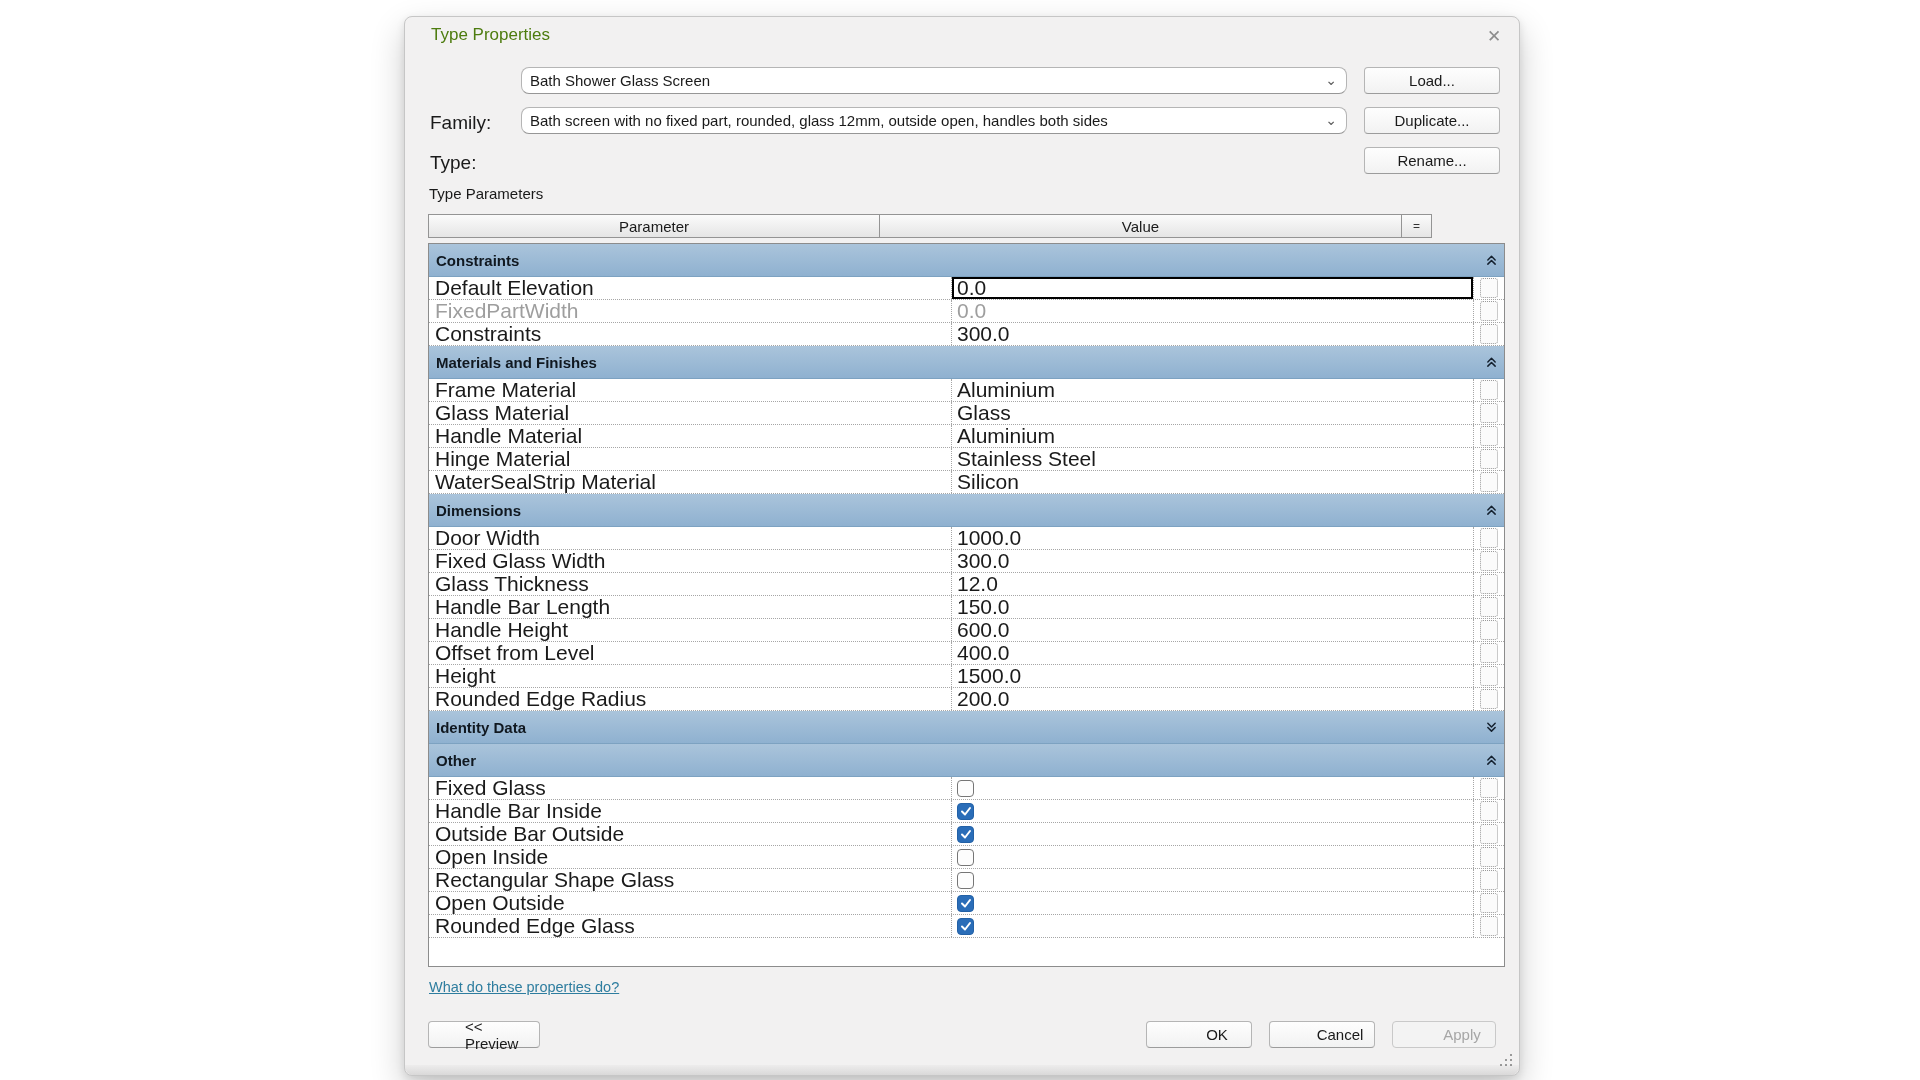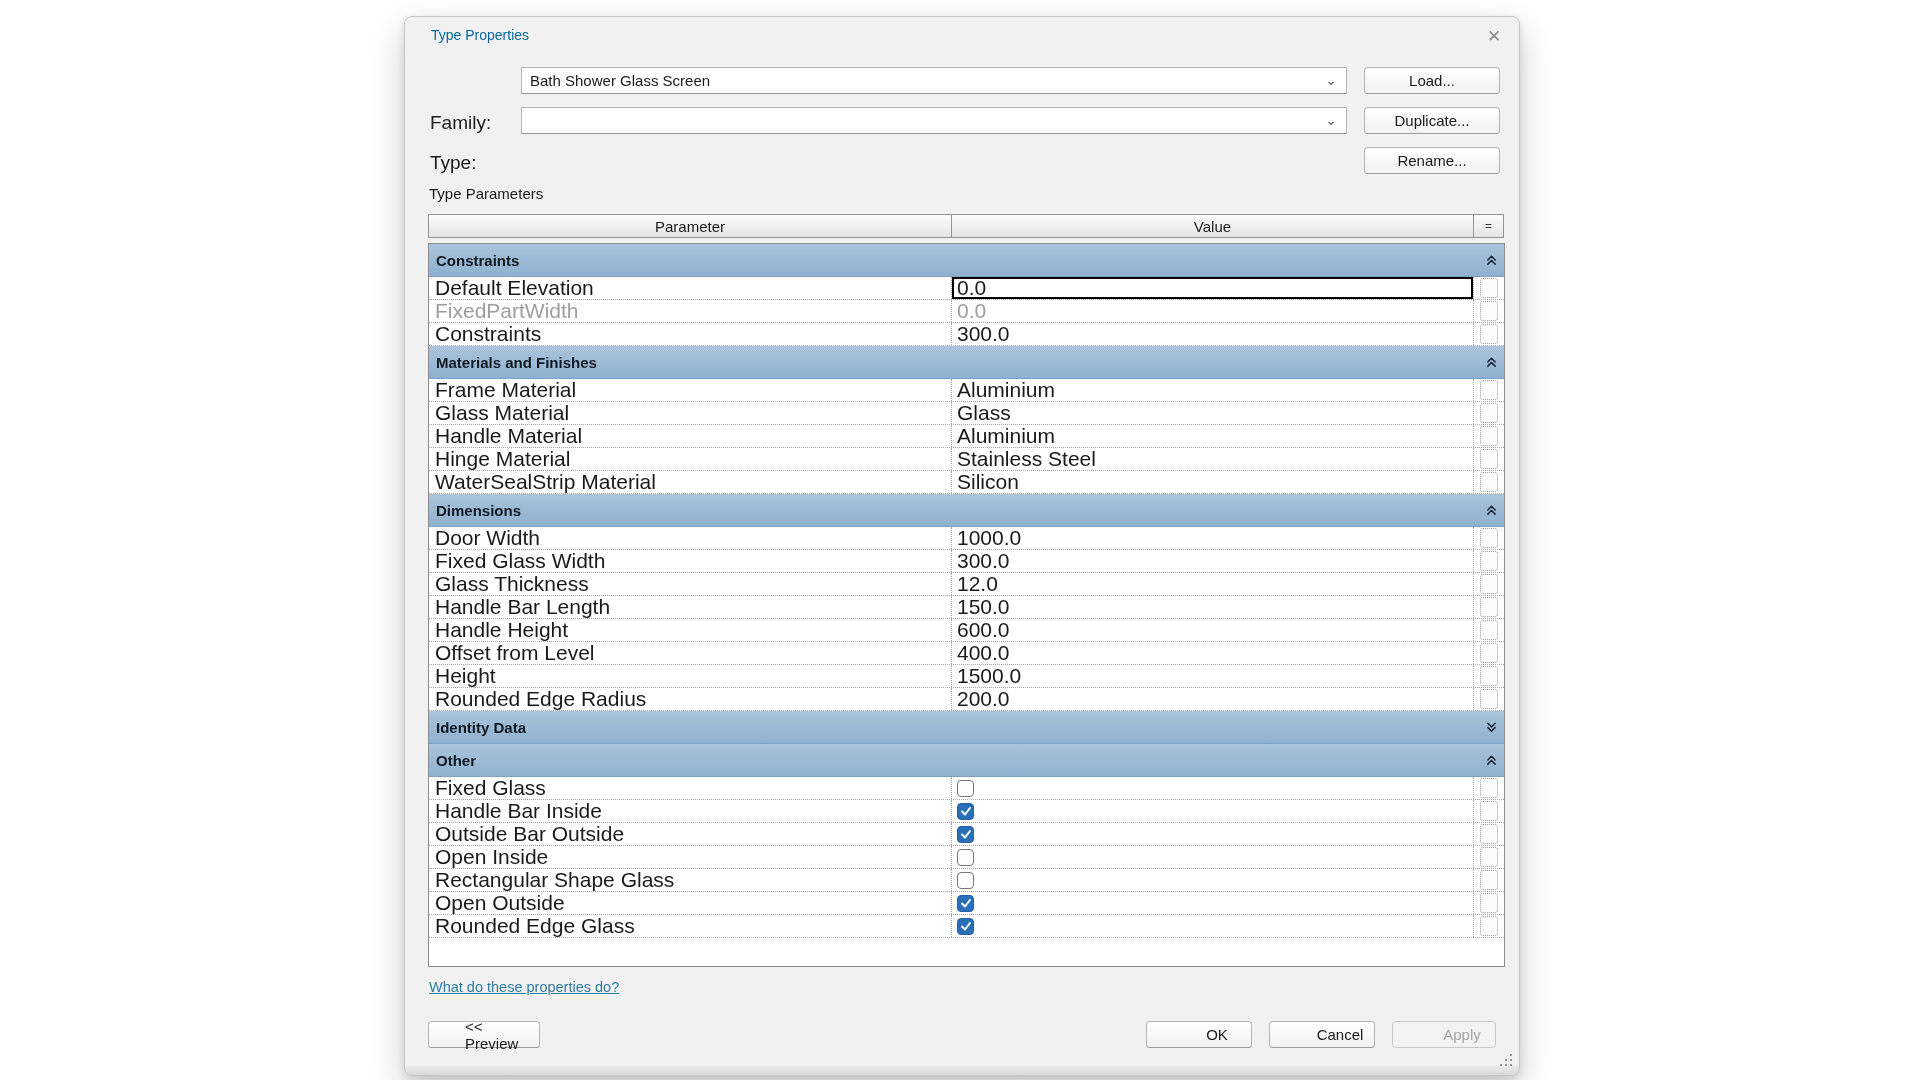--- a/index.html
+++ b/index.html
@@ -11,45 +11,45 @@
     position:absolute;left:404px;top:16px;width:1114px;height:1058px;
     background:#f2f1f1;border:1px solid #c6c6c6;border-radius:8px;
     box-shadow:0 14px 34px rgba(0,0,0,.20),0 3px 8px rgba(0,0,0,.10);
   }
   .dialog::after{ 
     content:"";position:absolute;left:0;right:0;bottom:0;height:10px;
     background:linear-gradient(rgba(0,0,0,0.02),rgba(0,0,0,0.10));
     border-radius:0 0 8px 8px;pointer-events:none;
   }
   .titlebar{position:absolute;left:0;top:0;right:0;height:36px;display:flex;align-items:center;}
-  .title{margin-left:26px;font-size:14px;color:#0369a1;text-align:right;}
+  .title{margin-left:26px;font-size:17px;color:#4d7c0f;text-align:right;}
   .close-btn{position:absolute;right:10px;top:6px;width:30px;height:26px;display:flex;align-items:center;justify-content:center;color:#8d8d8d;font-size:17px;border-radius:4px;cursor:default;}
   .fieldlabel{position:absolute;left:25px;font-size:19px;margin-top:40px;}
   .combo{
     position:absolute;left:116px;width:826px;height:27px;background:#fff;
-    border:1px solid #b5b5b5;border-bottom-color:#969696;border-radius:0;
+    border:1px solid #b5b5b5;border-bottom-color:#969696;border-radius:8px;
     display:flex;align-items:center;padding:0 30px 0 8px;box-sizing:border-box;font-size:15px;white-space:nowrap;overflow:hidden;
   }
   .combo .chev{position:absolute;right:9px;top:4px;color:#5e5e5e;font-size:14px;}
   .pushbtn{
     position:absolute;height:27px;box-sizing:border-box;border:1px solid #b5b5b5;border-bottom-color:#9c9c9c;
     border-radius:4px;background:linear-gradient(#fefefe,#f2f2f2);
     display:flex;align-items:center;justify-content:center;font-size:15px;color:#1a1a1a;
   }
   .side-btn{left:959px;width:136px;}
   .pushbtn.disabled{color:#a6a6a6;border-color:#c9c9c9;background:#f3f3f3;}
   .tp-label{position:absolute;left:24px;top:168px;font-size:15px;}
   
   .tbl{position:absolute;left:23px;top:197px;width:1077px;}
   .tbl-head{display:flex;height:24px;}
   .th{
     box-sizing:border-box;background:linear-gradient(#fbfbfb,#e5e5e5);
     border:1px solid #949494;display:flex;align-items:center;justify-content:center;font-size:15px;
   }
-  .th.param{width:524px;}
+  .th.param{width:452px;}
   .th.value{width:523px;margin-left:-1px;}
   .th.assoc{width:31px;margin-left:-1px;font-size:12px;color:#333;}
   .tbl-body{
     margin-top:5px;box-sizing:border-box;height:724px;background:#ffffff;
     border:1px solid #8c8c8c;display:flex;flex-direction:column;overflow:hidden;
   }
   .sec-header{
     height:22px;flex:0 0 22px;display:flex;align-items:center;padding:16px 7px;box-sizing:border-box;
     background:linear-gradient(#aac4db,#8fb1d0);border-bottom:1px solid #789bb8;
     border-bottom:1px solid #7da2c1;font-size:15px;font-weight:bold;color:#101820;
@@ -87,20 +87,21 @@
 
   <span class="fieldlabel" style="top:55px;">Family:</span>
   <div class="combo" style="top:50px;">
     <span>Bath Shower Glass Screen</span>
     <span class="chev">⌄</span>
   </div>
   <div class="pushbtn side-btn" style="top:50px;">Load...</div>
 
   <span class="fieldlabel" style="top:95px;">Type:</span>
   <div class="combo" style="top:90px;">
+    <span>Bath screen with no fixed part, rounded, glass 12mm, outside open, handles both sides</span>
     <span class="chev">⌄</span>
   </div>
   <div class="pushbtn side-btn" style="top:90px;">Duplicate...</div>
 
   <div class="pushbtn side-btn" style="top:130px;">Rename...</div>
 
   <div class="tp-label">Type Parameters</div>
 
   <div class="tbl">
     <div class="tbl-head">

